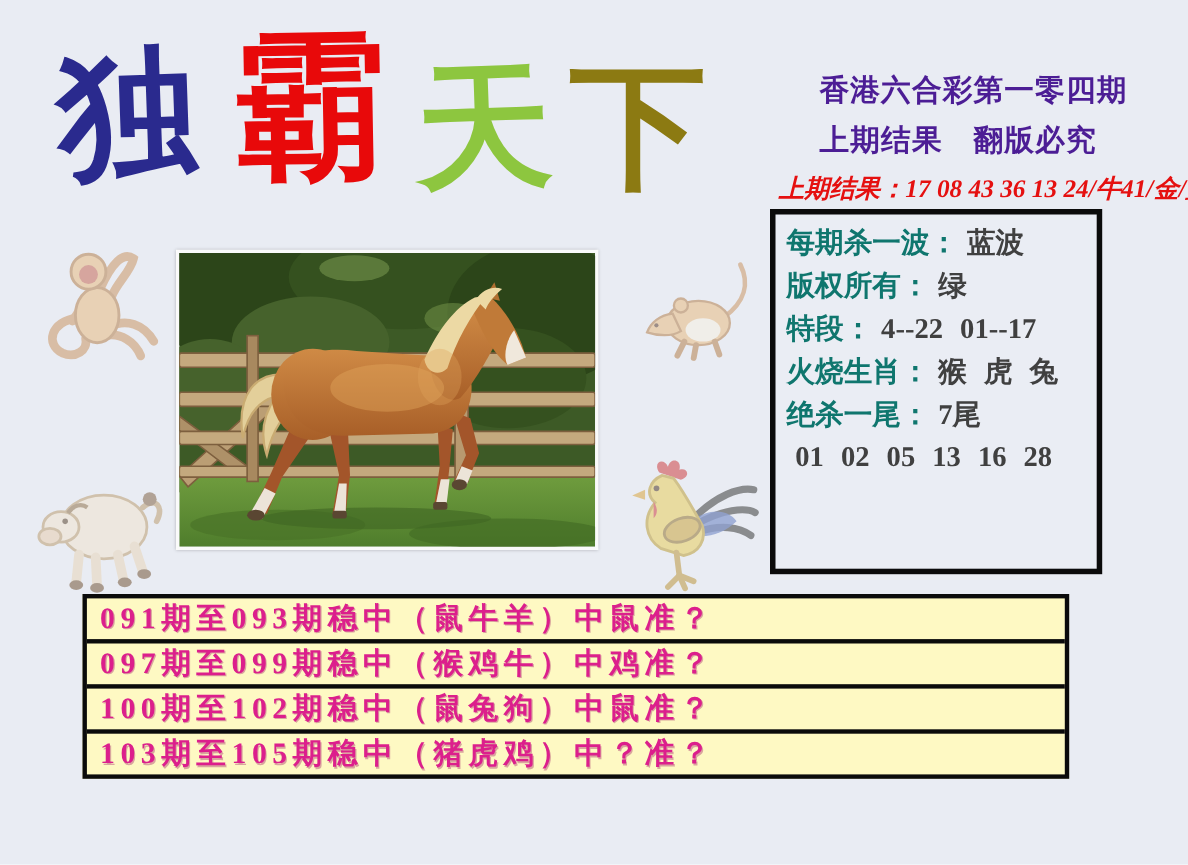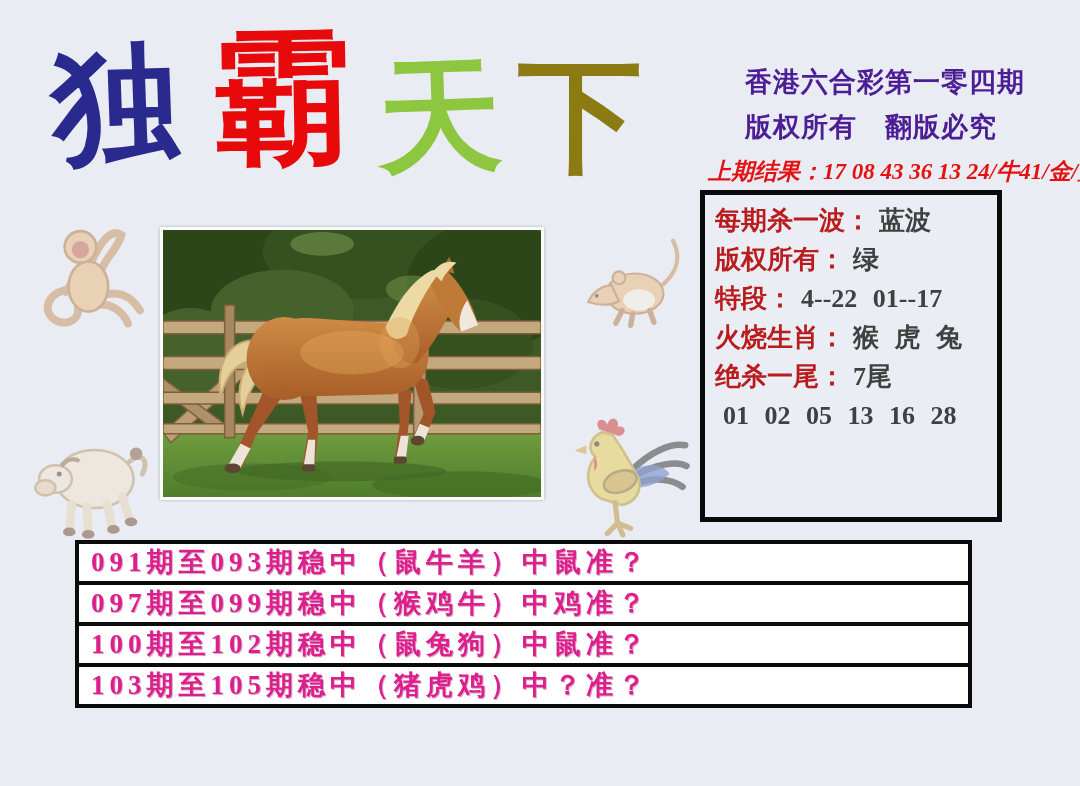--- a/index.html
+++ b/index.html
@@ -20,40 +20,40 @@
   
   .hdr{position:absolute;left:745px;top:60px;color:#4c1d95;font-weight:bold;font-size:27px;line-height:45px;letter-spacing:1px;white-space:nowrap;}
   .result{position:absolute;left:708px;top:156px;color:#e51010;font-weight:bold;font-style:italic;font-size:23px;white-space:nowrap;}
   
   .tips{
     position:absolute;left:700px;top:190px;width:302px;height:332px;
     border:5px solid #0b0b0b;box-sizing:border-box;background:#eaedf4;
     padding:6px 10px;
   }
   .tip-row{height:39px;line-height:39px;white-space:nowrap;font-weight:bold;font-size:26px;}
-  .tip-label{color:#b91c1c;margin-right:8px;}
+  .tip-label{color:#0f766e;margin-right:8px;}
   .tip-value{color:#404040;word-spacing:9px;}
   
   .photo{
     position:absolute;left:160px;top:227px;width:384px;height:273px;
     border:3px solid #fafafa;box-sizing:border-box;
     box-shadow:0 0 3px rgba(0,0,0,0.25);
   }
   .photo svg{display:block;width:100%;height:100%;}
   
   .zod{position:absolute;opacity:0.5;}
   .zod svg{display:block;width:100%;height:100%;}
   .z-monkey {left:22px; top:210px;width:138px;height:132px;}
   .z-rat    {left:566px;top:230px;width:142px;height:106px;}
   .z-ox     {left:16px; top:416px;width:152px;height:126px;}
   .z-rooster{left:554px;top:414px;width:148px;height:130px;}
   
   .preds{
     position:absolute;left:75px;top:540px;width:897px;
-    border:4px solid #0b0b0b;box-sizing:border-box;background:#ffffff;font-family:Liberation Serif, serif;
+    border:4px solid #0b0b0b;box-sizing:border-box;background:#fef9c3;font-family:Liberation Serif, serif;
   }
   .pred-row{
     height:37px;line-height:37px;border-bottom:4px solid #0b0b0b;
     padding-left:12px;white-space:nowrap;
     font-weight:bold;font-size:27px;letter-spacing:5px;
     color:#dc1f8c;text-shadow:1px 1px 0 rgba(150,10,90,0.35);
   }
   .pred-row:last-child{border-bottom:none;}
 </style>
 </head>
@@ -63,21 +63,21 @@
 
   <div class="title">
     <span class="t-du">独</span>
     <span class="t-ba">霸</span>
     <span class="t-tian">天</span>
     <span class="t-xia">下</span>
   </div>
 
   <div class="hdr">
     <div>香港六合彩第一零四期</div>
-    <div>版权所有　翻版必究</div>
+    <div>上期结果　翻版必究</div>
   </div>
   <div class="result">上期结果：17 08 43 36 13 24/牛41/金/蓝</div>
 
   <div class="photo">
     <svg viewBox="0 0 380 270" preserveAspectRatio="none">
       <defs>
         <linearGradient id="hg" x1="0" y1="0" x2="0" y2="1">
           <stop offset="0" stop-color="#cf8a45"></stop>
             <stop offset="1" stop-color="#a85f28"></stop>
         </linearGradient>

